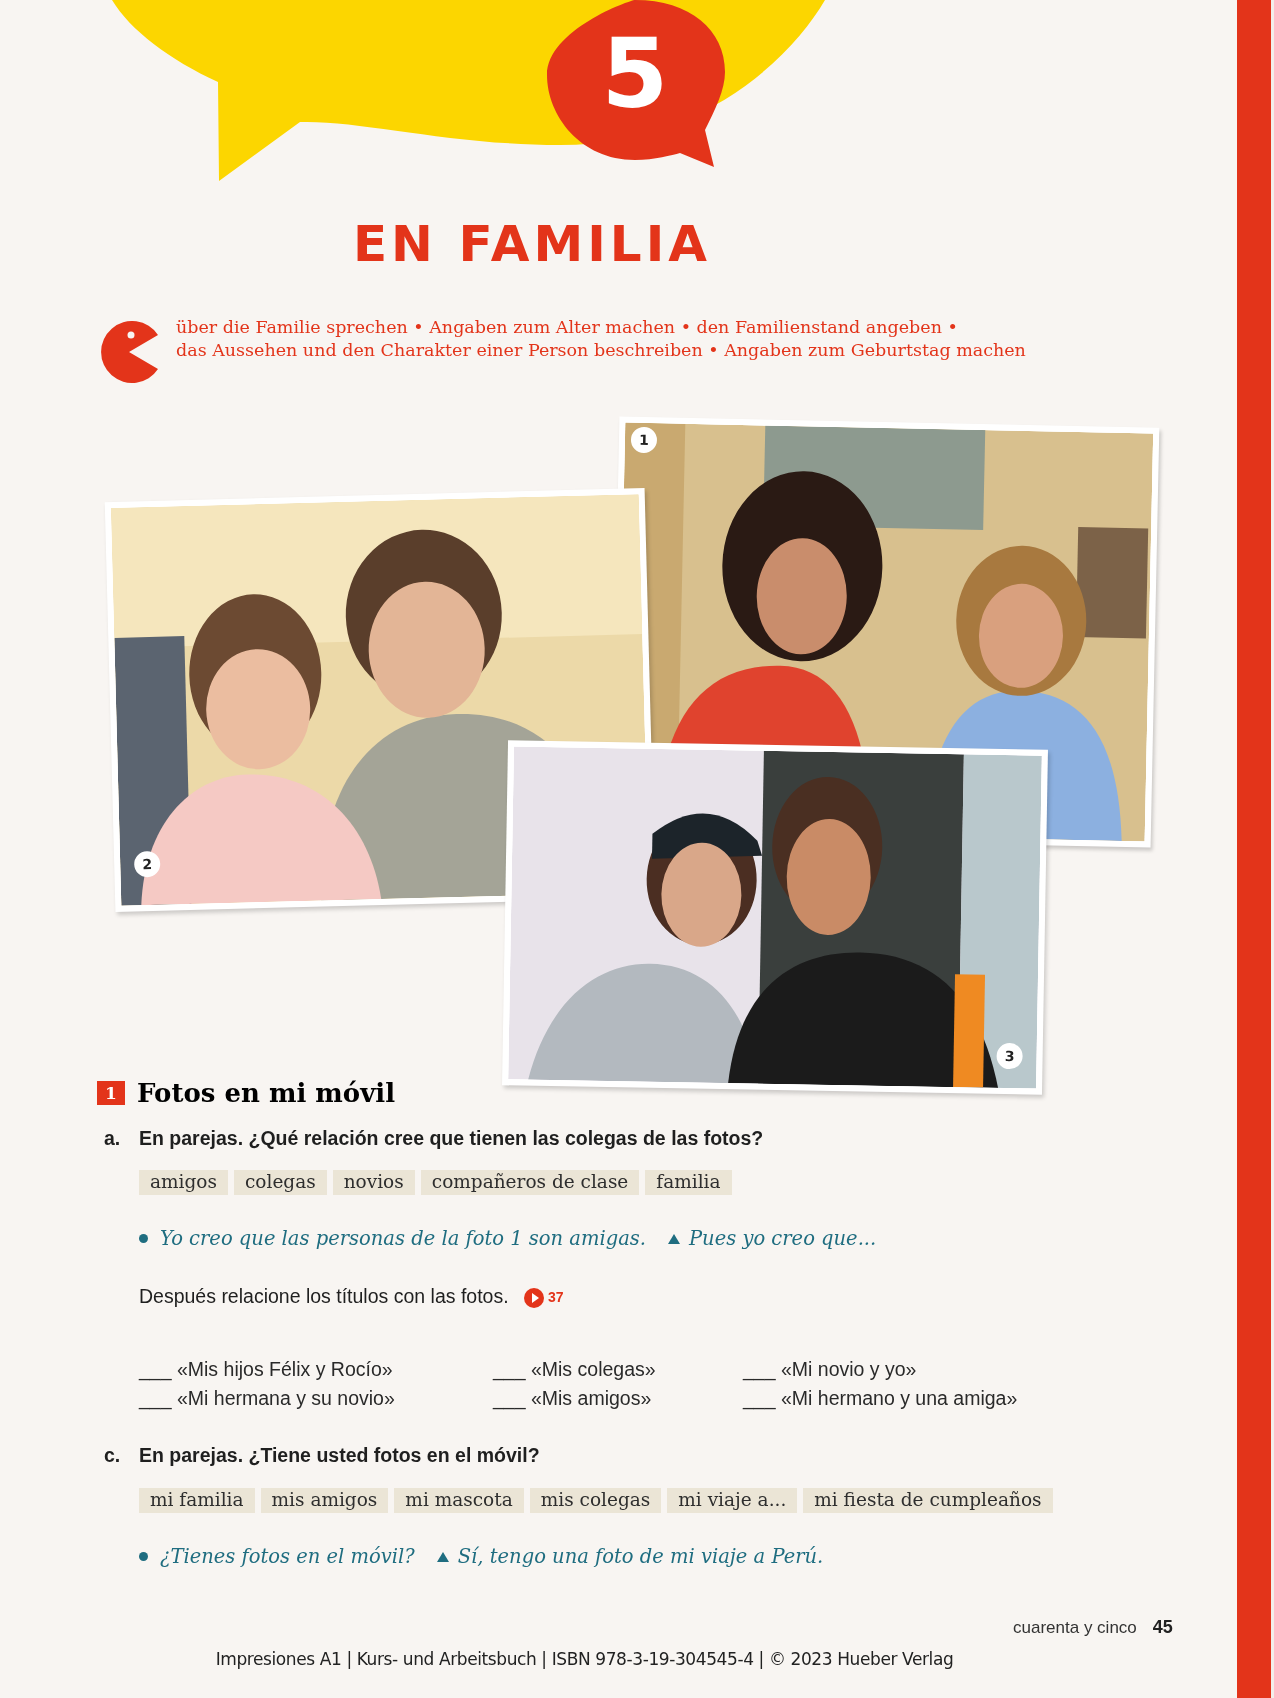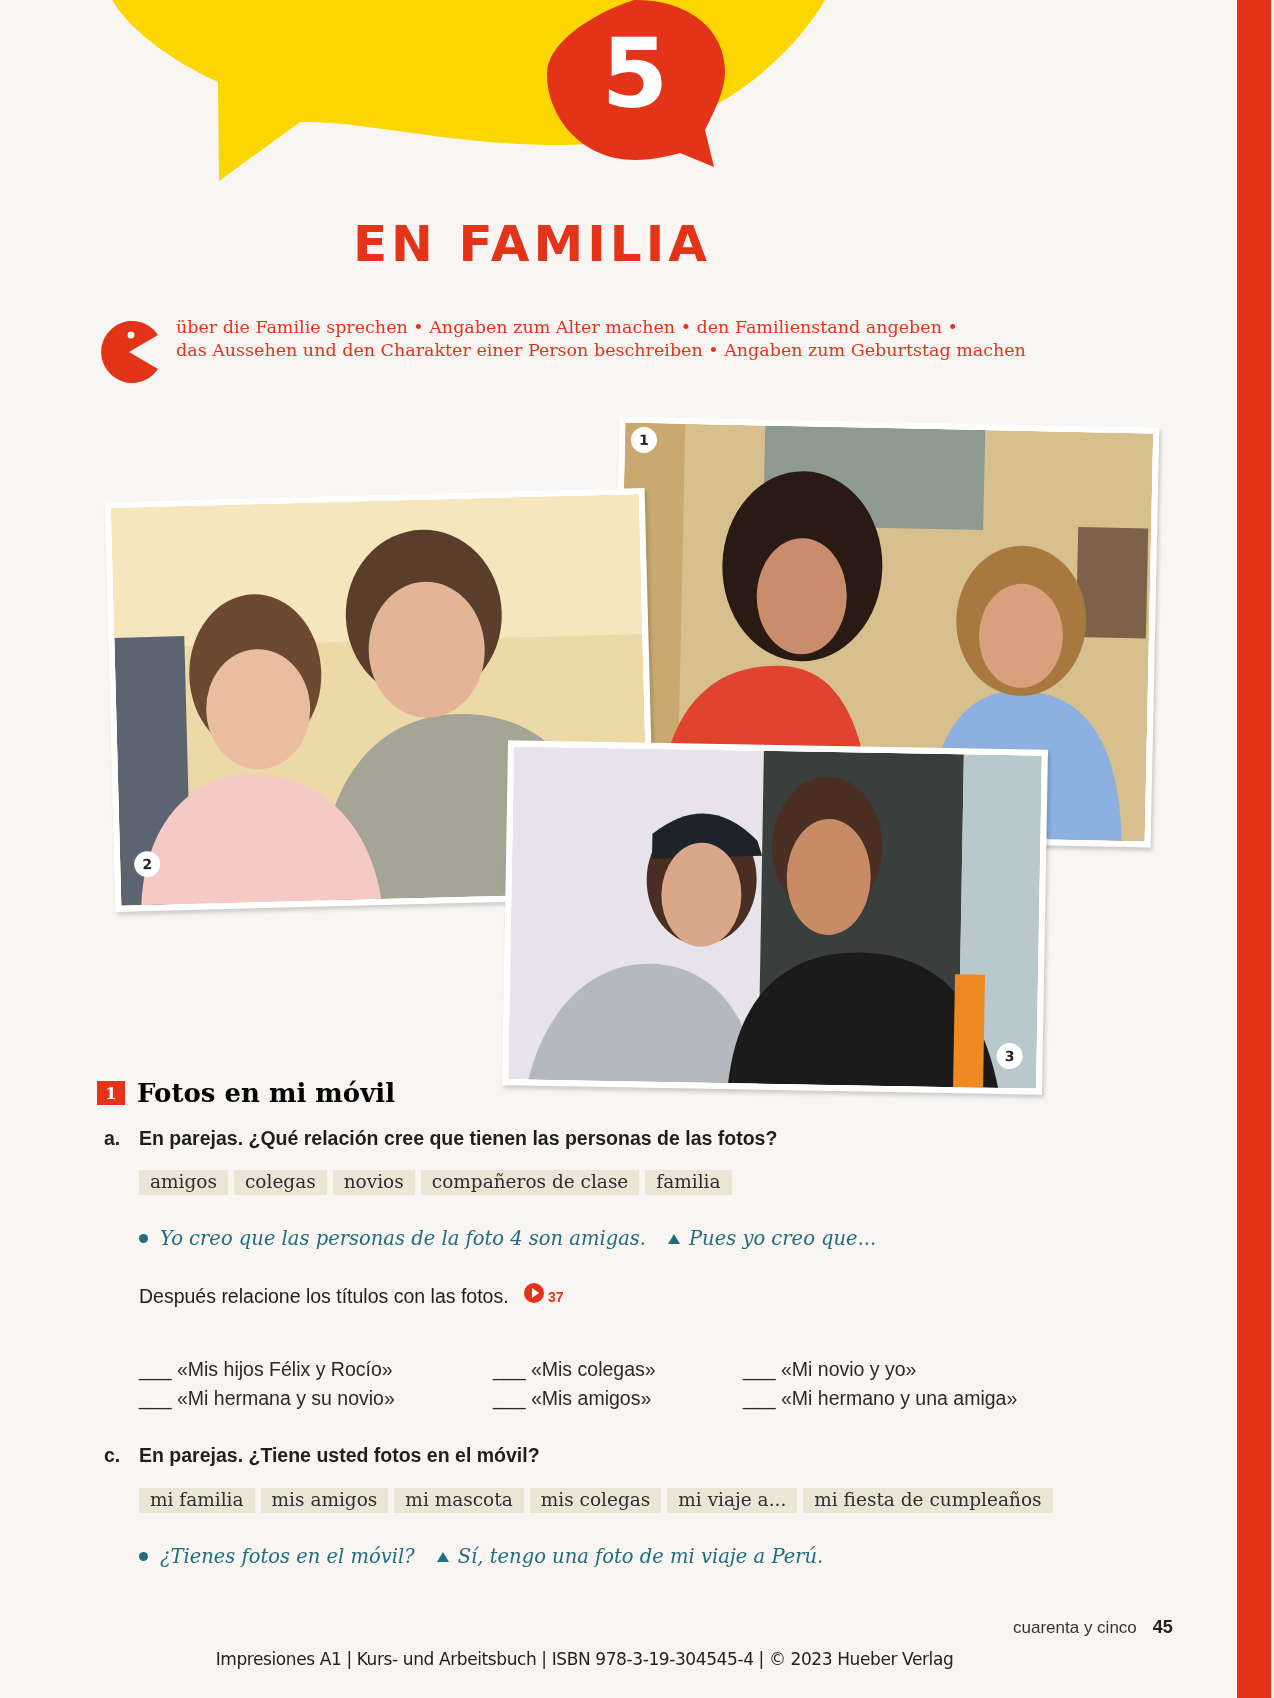--- a/index.html
+++ b/index.html
@@ -72,21 +72,21 @@
   }
   .dialog {
     position: absolute; left: 139px; font-family: "DejaVu Serif", serif;
     font-style: italic; font-size: 19.5px; color: #1f6d80; display: flex; align-items: center;
   }
   .dot { width: 9px; height: 9px; border-radius: 50%; background: #1f6d80; margin-right: 12px; }
   .tri {
     width: 0; height: 0; border-left: 6px solid transparent; border-right: 6px solid transparent;
     border-bottom: 10px solid #1f6d80; margin: 0 9px 0 22px;
   }
-  .audio { display: inline-flex; align-items: flex-start; margin-left: 10px; vertical-align: middle; }
+  .audio { display: inline-flex; align-items: center; margin-left: 10px; vertical-align: middle; }
   .audio-icon {
     width: 20px; height: 20px; border-radius: 50%; background: #e3341a; position: relative;
   }
   .audio-icon::after {
     content: ""; position: absolute; left: 8px; top: 5px; border-left: 7px solid #fff;
     border-top: 5px solid transparent; border-bottom: 5px solid transparent;
   }
   .audio-num { color: #e3341a; font-weight: bold; font-size: 14px; margin-left: 4px; }
 
   .match-grid { position: absolute; left: 139px; top: 1355px; font-size: 19.5px; line-height: 29px; color: #2a2a2a; }
@@ -175,32 +175,32 @@
   </div>
   <div class="photo-num" style="left:494px; top:294px;">3</div>
 </div>
 
 <div class="ex-header">
   <div class="ex-num">1</div>
   <div class="ex-title">Fotos en mi móvil</div>
 </div>
 
 <div class="task" style="top:1124px;">
-  <span class="letter">a.</span><span class="bold">En parejas. ¿Qué relación cree que tienen las personas de las fotos?</span>
+  <span class="letter">a.</span><span class="bold">En parejas. ¿Qué relación cree que tienen las colegas de las fotos?</span>
 </div>
 <div class="tags" style="top:1170px;">
   <span class="tag">amigos</span>
   <span class="tag">colegas</span>
   <span class="tag">novios</span>
   <span class="tag">compañeros de clase</span>
   <span class="tag">familia</span>
 </div>
 <div class="dialog" style="top:1227px;">
   <span class="dot"></span>
-  <span>Yo creo que las personas de la foto 4 son amigas.</span>
+  <span>Yo creo que las personas de la foto 1 son amigas.</span>
   <span class="tri"></span>
   <span>Pues yo creo que...</span>
 </div>
 
 <div class="task" style="top:1282px;">
   <div style="padding-left:35px;">
     <span>Después relacione los títulos con las fotos.</span>
     <span class="audio">
       <span class="audio-icon"></span>
       <span class="audio-num">37</span>

